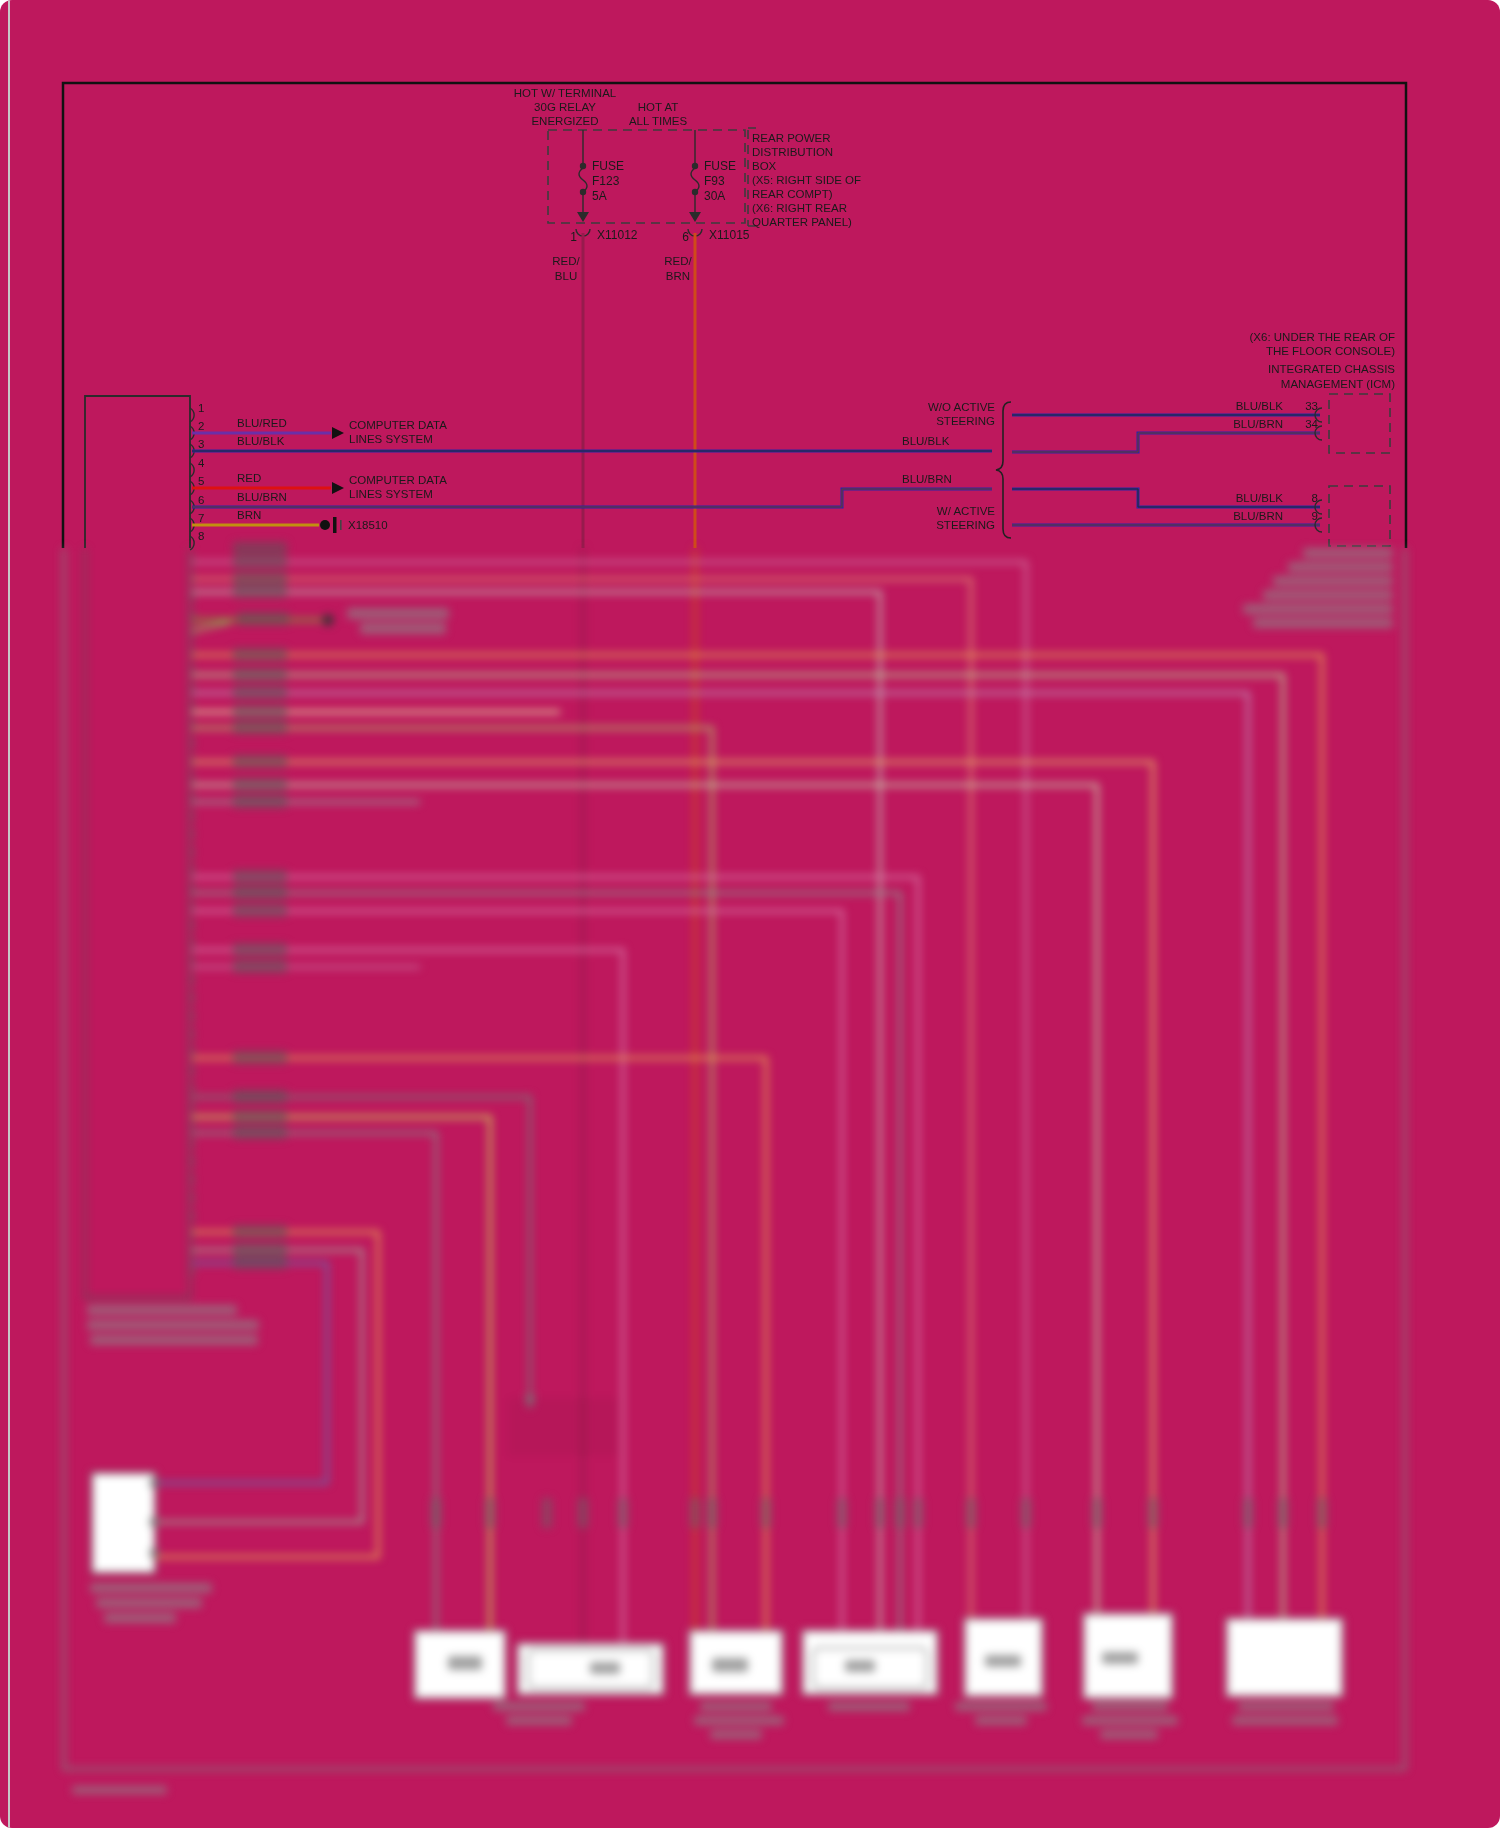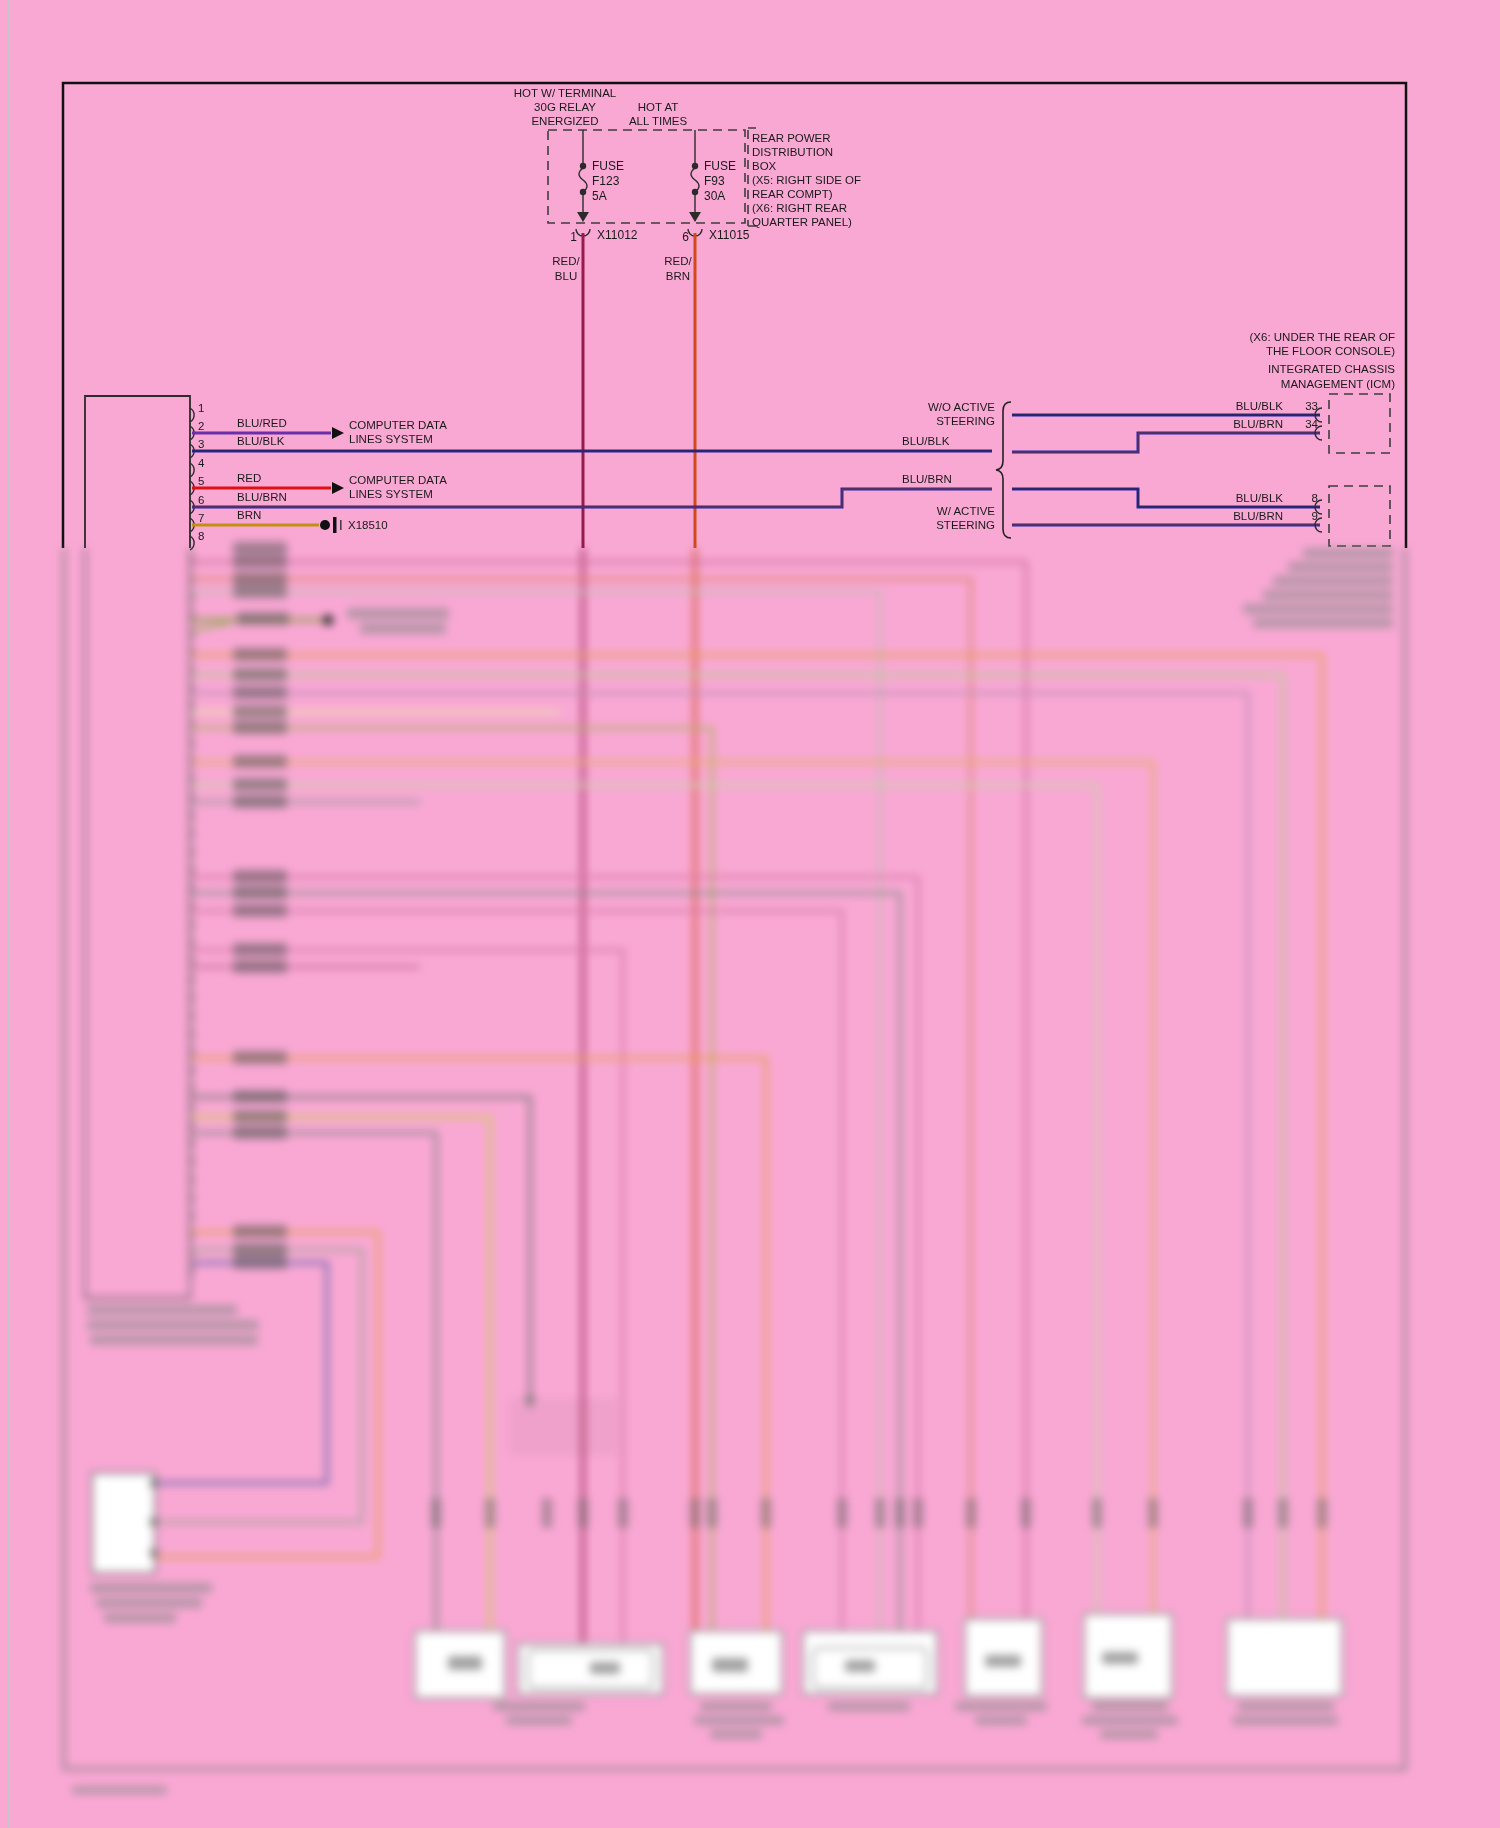--- a/index.html
+++ b/index.html
@@ -1,17 +1,17 @@
 <!DOCTYPE html>
 <html><head>
 <meta charset="utf-8">
 <style>
   html,body{margin:0;padding:0;background:#ffffff;}
-  .page{position:relative;width:1500px;height:1828px;background:#f9a8d4;overflow:hidden;
-        font-family:"Liberation Sans", sans-serif;}
+  .page{position:relative;width:1500px;height:1828px;background:#be185d;overflow:hidden;
+        font-family:"Liberation Sans", sans-serif;border-radius:12px;}
   svg{position:absolute;left:0;top:0;}
   text{font-family:"Liberation Sans", sans-serif;fill:#1a1a1a;}
   .t12{font-size:12px;}
   .t11{font-size:11.5px;}
   .end{text-anchor:end;}
   .mid{text-anchor:middle;}
   .blu{stroke:#2727A8;stroke-width:3;fill:none;}
   .coreblk{stroke:#2b2b2b;stroke-width:1;fill:none;}
   .corebrn{stroke:#7a3a20;stroke-width:1;fill:none;}
   .dash{fill:none;stroke:#3d3d3d;stroke-width:1.6;stroke-dasharray:9 6;}

